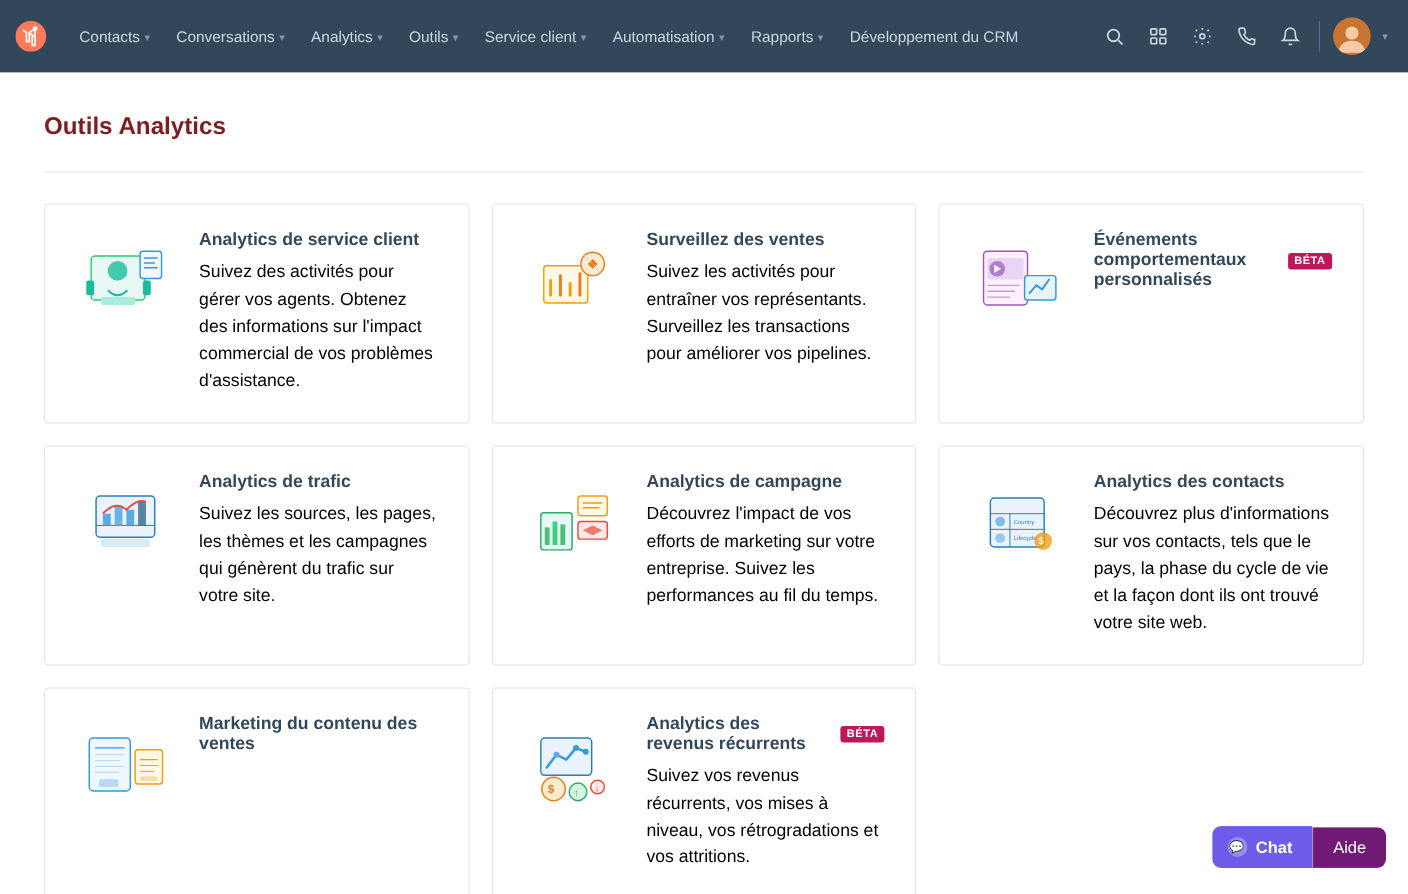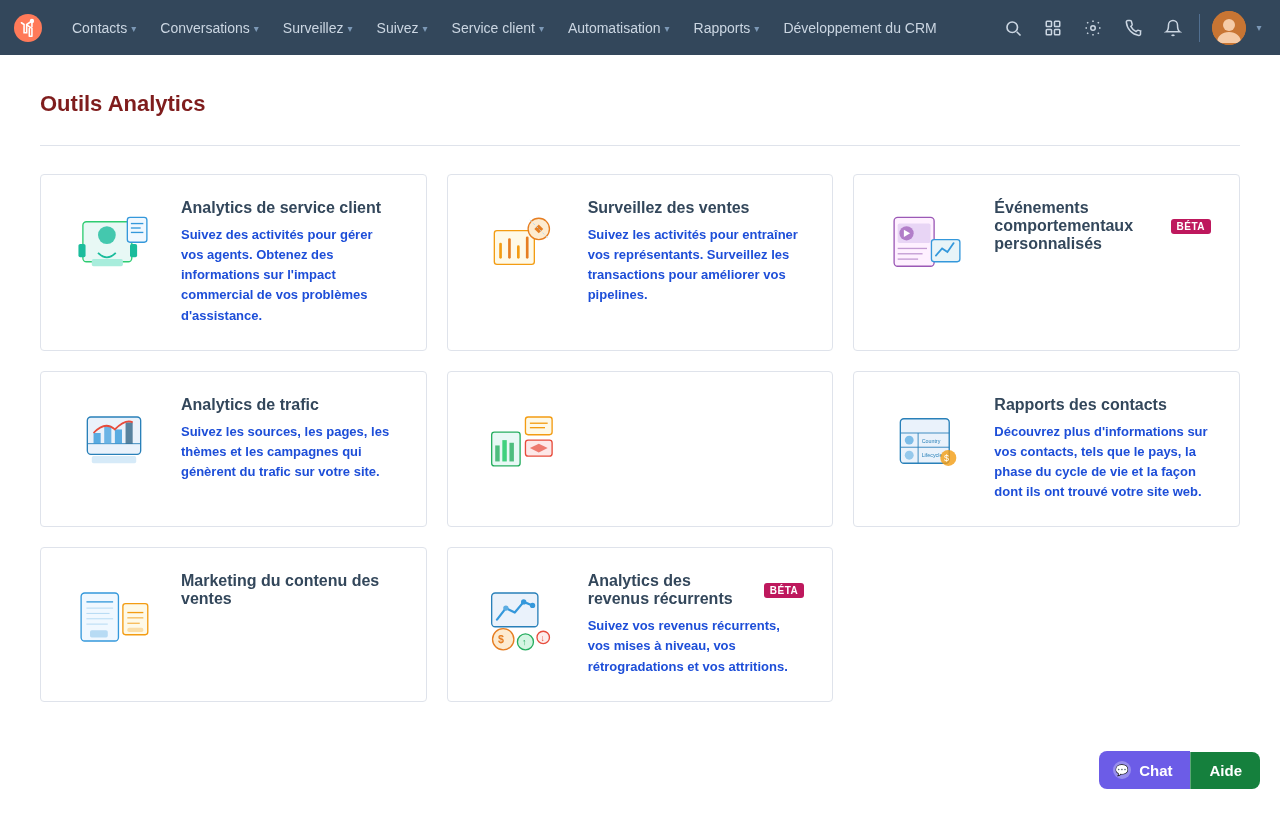--- a/index.html
+++ b/index.html
@@ -1,21 +1,21 @@
 <!DOCTYPE html>
 <html><head>
   <meta charset="utf-8">
   <style>
     * { margin: 0; padding: 0; box-sizing: border-box; }
     body { font-family: -apple-system, BlinkMacSystemFont, 'Segoe UI', sans-serif; background: #fff; color: #33475b; font-size: 14px; }
 
     
     .navbar {
       background: #33475b;
-      height: 55px;
+      height: 66px;
       display: flex;
       align-items: center;
       padding: 0 12px;
       gap: 0;
     }
     .nav-logo {
       width: 32px; height: 32px; margin-right: 16px; flex-shrink: 0;
       display: flex; align-items: center; justify-content: center;
     }
     .nav-logo svg { width: 28px; height: 28px; }
@@ -91,21 +91,21 @@
     .card-title {
       font-size: 16px; font-weight: 700; color: #33475b;
     }
     .badge-beta {
       background: #be185d; color: #fff;
       font-size: 10px; font-weight: 700;
       padding: 2px 6px; border-radius: 3px;
       letter-spacing: 0.5px;
     }
     .card-desc {
-      font-size: 13px; color: #1d4ed8; line-height: 1.55; font-weight: bold;
+      font-size: 16px; color: #000000; line-height: 1.55;
     }
 
     
     .chat-widget {
       position: fixed;
       bottom: 24px; right: 20px;
       display: flex; align-items: center; gap: 0;
       z-index: 100;
     }
     .chat-btn {
@@ -117,24 +117,24 @@
       cursor: pointer;
       border: none;
     }
     .chat-btn-dot {
       width: 18px; height: 18px; border-radius: 50%;
       background: rgba(255,255,255,0.3);
       display: flex; align-items: center; justify-content: center;
       font-size: 11px;
     }
     .aide-btn {
-      background: #15803d; color: #fff;
+      background: #701a75; color: #fff;
       padding: 10px 18px;
       border-radius: 0 8px 8px 0;
-      font-size: 15px; font-weight: 700;
+      font-size: 15px; font-weight: 400;
       cursor: pointer;
       border: none;
       border-left: 1px solid rgba(255,255,255,0.3);
     }
   </style>
 </head>
 <body>
 
 <nav class="navbar">
   <div class="nav-logo">
@@ -148,25 +148,25 @@
   <div class="nav-items">
     <div class="nav-item">
       <span>Contacts</span>
       <span class="nav-chevron">▾</span>
     </div>
     <div class="nav-item">
       <span>Conversations</span>
       <span class="nav-chevron">▾</span>
     </div>
     <div class="nav-item">
-      <span>Surveillez</span>
-      <span class="nav-chevron">▾</span>
-    </div>
-    <div class="nav-item">
-      <span>Suivez</span>
+      <span>Analytics</span>
+      <span class="nav-chevron">▾</span>
+    </div>
+    <div class="nav-item">
+      <span>Outils</span>
       <span class="nav-chevron">▾</span>
     </div>
     <div class="nav-item">
       <span>Service client</span>
       <span class="nav-chevron">▾</span>
     </div>
     <div class="nav-item">
       <span>Automatisation</span>
       <span class="nav-chevron">▾</span>
     </div>
@@ -321,39 +321,46 @@
     <rect x="16" y="50" width="5" height="18" fill="#27ae60" opacity="0.8"></rect>
     <rect x="24" y="44" width="5" height="24" fill="#2ecc71" opacity="0.9"></rect>
     <rect x="32" y="47" width="5" height="21" fill="#27ae60" opacity="0.8"></rect>
     <rect x="50" y="18" width="30" height="20" rx="3" fill="#fef9e7" stroke="#f39c12" stroke-width="1.5"></rect>
     <line x1="55" y1="25" x2="75" y2="25" stroke="#f39c12" stroke-width="1.5"></line>
     <line x1="55" y1="30" x2="72" y2="30" stroke="#f39c12" stroke-width="1.5"></line>
     <rect x="50" y="44" width="30" height="18" rx="3" fill="#fde8e8" stroke="#e74c3c" stroke-width="1.5"></rect>
     <path d="M55 53 L65 48 L75 53 L65 58 Z" fill="#e74c3c" opacity="0.7"></path>
   </svg>
     </div>
+    <div class="card-body">
+      <div class="card-title-row">
+        <span class="card-title">Analytics de campagne</span>
+
+      </div>
+      <p class="card-desc">Découvrez l'impact de vos efforts de marketing sur votre entreprise. Suivez les performances au fil du temps.</p>
+    </div>
   </div>
       <div class="card">
     <div class="card-icon">
       <svg viewBox="0 0 90 90" xmlns="http://www.w3.org/2000/svg">
     <rect x="15" y="20" width="55" height="50" rx="4" fill="#eaf2fb" stroke="#2980b9" stroke-width="1.5"></rect>
     <line x1="15" y1="36" x2="70" y2="36" stroke="#2980b9" stroke-width="1"></line>
     <line x1="15" y1="52" x2="70" y2="52" stroke="#2980b9" stroke-width="1"></line>
     <line x1="35" y1="36" x2="35" y2="70" stroke="#2980b9" stroke-width="1"></line>
     <circle cx="25" cy="44" r="5" fill="#3498db" opacity="0.6"></circle>
     <text x="39" y="47" font-size="6" fill="#2980b9">Country</text>
     <circle cx="25" cy="61" r="5" fill="#5dade2" opacity="0.6"></circle>
     <text x="39" y="63" font-size="6" fill="#2980b9">Lifecycle</text>
     <rect x="60" y="55" width="18" height="18" rx="9" fill="#f39c12" opacity="0.8"></rect>
     <text x="64" y="67" font-size="10" fill="#fff">$</text>
   </svg>
     </div>
     <div class="card-body">
       <div class="card-title-row">
-        <span class="card-title">Rapports des contacts</span>
+        <span class="card-title">Analytics des contacts</span>
 
       </div>
       <p class="card-desc">Découvrez plus d'informations sur vos contacts, tels que le pays, la phase du cycle de vie et la façon dont ils ont trouvé votre site web.</p>
     </div>
   </div>
       <div class="card">
     <div class="card-icon">
       <svg viewBox="0 0 90 90" xmlns="http://www.w3.org/2000/svg">
     <rect x="8" y="18" width="42" height="54" rx="4" fill="#f0f8ff" stroke="#3498db" stroke-width="1.5"></rect>
     <line x1="14" y1="28" x2="44" y2="28" stroke="#3498db" stroke-width="1.5"></line>

